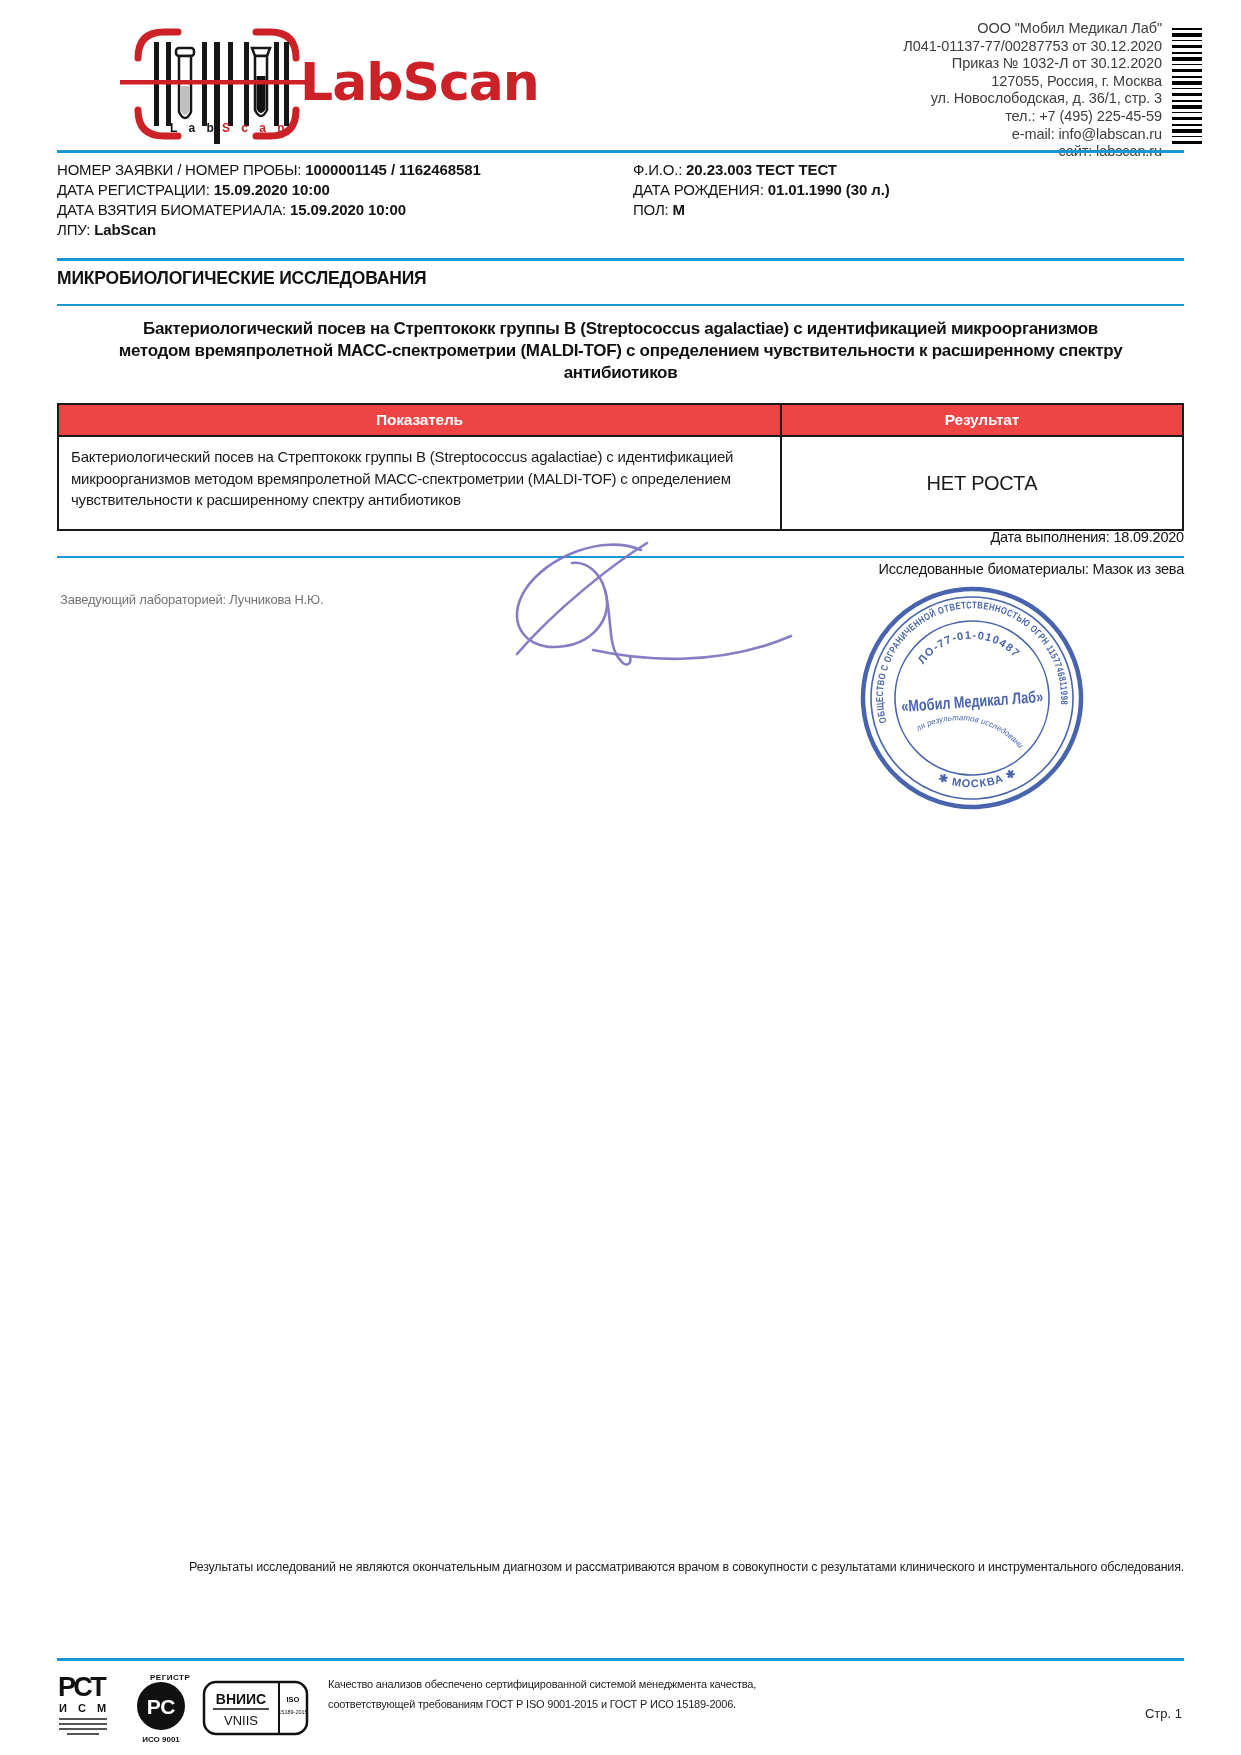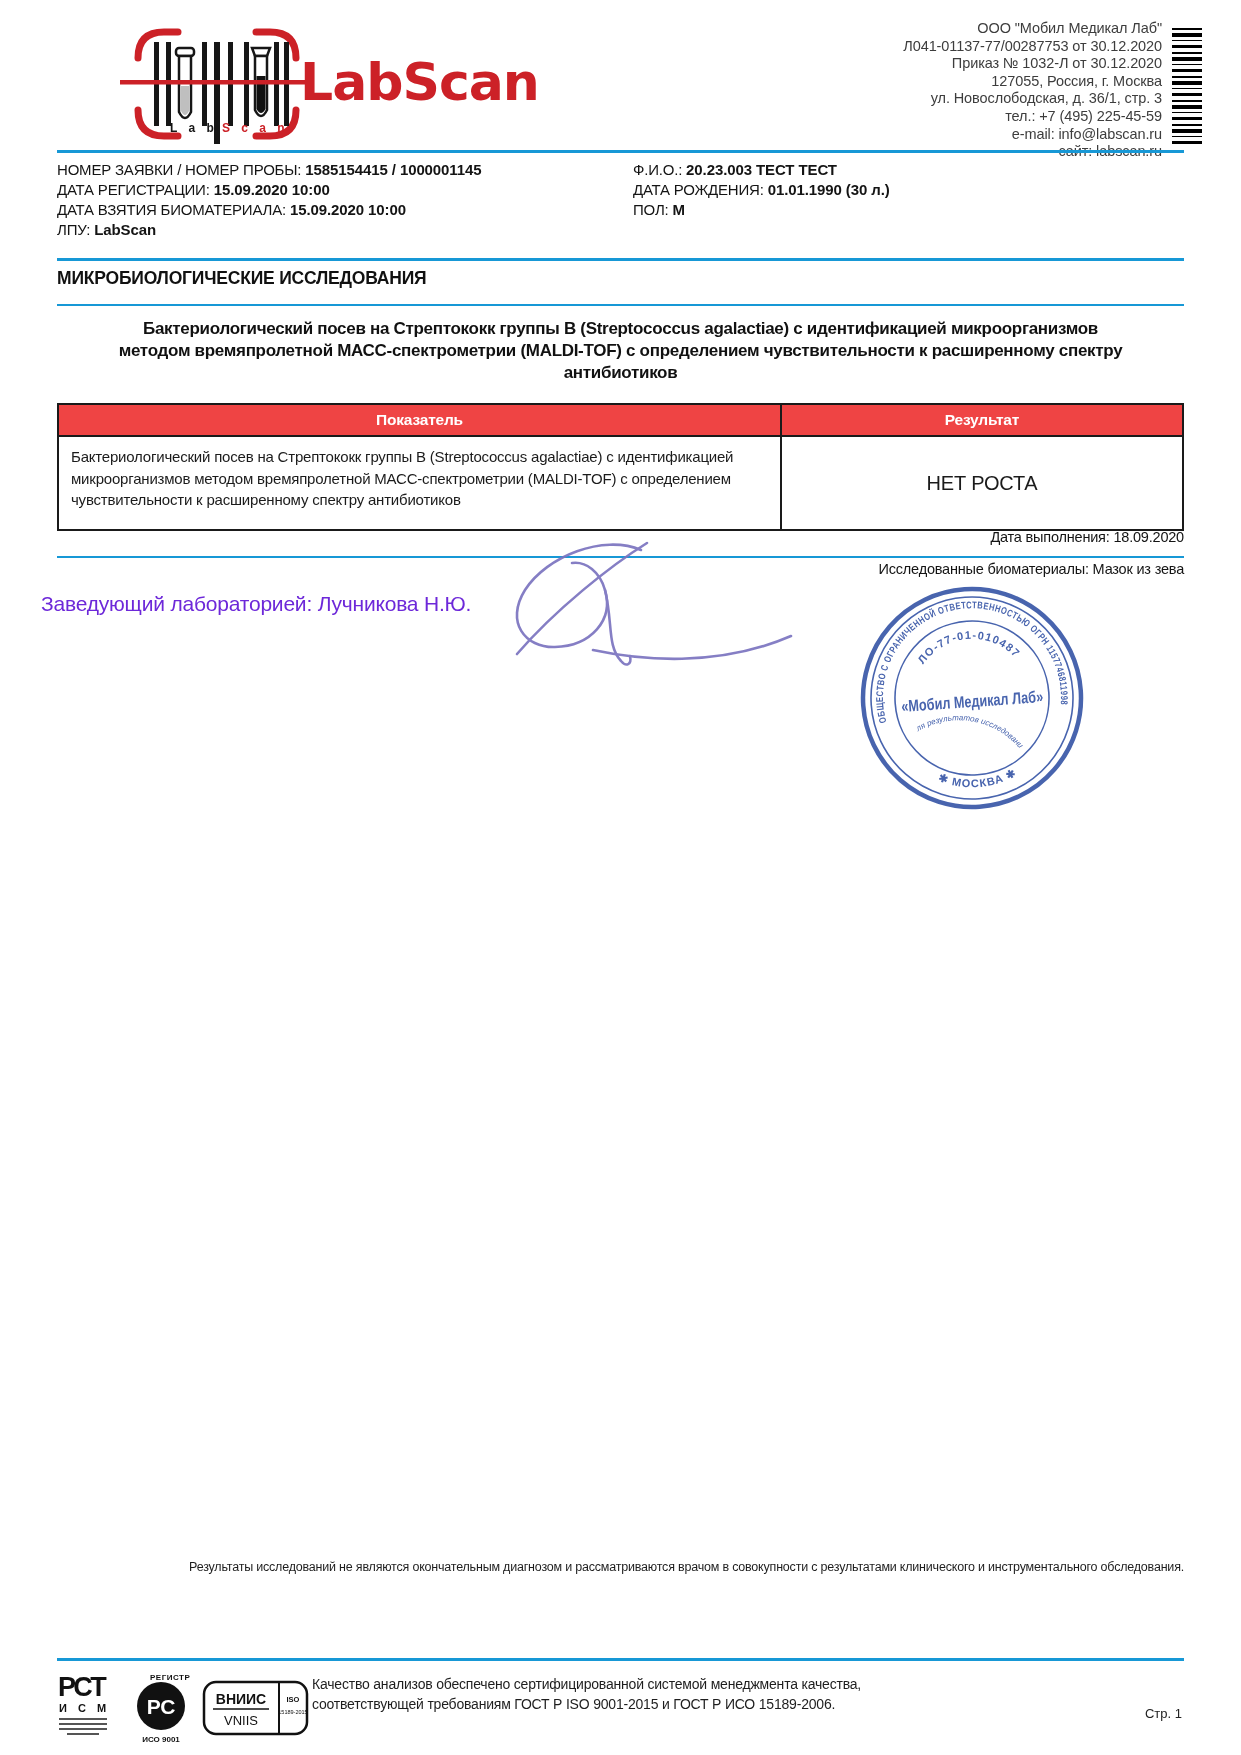--- a/index.html
+++ b/index.html
@@ -30,25 +30,25 @@
   .trow{display:flex;}
   .th{background:#ef4444;color:#fff;font-weight:bold;font-size:15.5px;height:30px;
       display:flex;align-items:center;justify-content:center;letter-spacing:-0.2px;}
   .c1{width:64.2%;box-sizing:border-box;}
   .c2{width:35.8%;box-sizing:border-box;border-left:2px solid #1a1a1a;}
   .tbody{border-top:2px solid #1a1a1a;}
   .cellind{padding:9px 12px;font-size:15px;line-height:21.5px;letter-spacing:-0.2px;min-height:92px;box-sizing:border-box;}
   .cellres{display:flex;align-items:center;justify-content:center;font-size:20px;letter-spacing:-0.2px;}
   .rightnote{position:absolute;left:57px;width:1127px;text-align:right;font-size:14.5px;
              letter-spacing:-0.2px;color:#141414;}
-  .headlab{position:absolute;left:41px;top:592px;font-size:21px;letter-spacing:-0.2px;color:#6d28d9;}
+  .headlab{position:absolute;left:60px;top:592px;font-size:13px;letter-spacing:-0.2px;color:#737373;}
   
   .disclaimer{position:absolute;left:57px;width:1127px;top:1560px;text-align:right;
               font-size:12.5px;letter-spacing:-0.2px;color:#1e1e1e;}
-  .quality{position:absolute;left:312px;top:1674px;font-size:14px;line-height:20px;
+  .quality{position:absolute;left:328px;top:1674px;font-size:11px;line-height:20px;
            letter-spacing:-0.2px;color:#1e1e1e;}
   .pageno{position:absolute;left:55px;width:1127px;top:1706px;text-align:right;
           font-size:13px;color:#222;}
   svg text{font-family:"Liberation Sans",sans-serif;}
 </style>
 </head>
 <body>
 
 <div class="page">
 
@@ -101,21 +101,21 @@
     <div>ул. Новослободская, д. 36/1, стр. 3</div>
     <div>тел.: +7 (495) 225-45-59</div>
     <div>e-mail: info@labscan.ru</div>
     <div>сайт: labscan.ru</div>
   </div>
   <div class="barcode"></div>
 
   <div class="bline" style="top:150px;height:3px;"></div>
 
   <div class="kv" style="left:57px;top:160px;">
-    <div><span>НОМЕР ЗАЯВКИ / НОМЕР ПРОБЫ: </span><b>1585154415 / 1000001145</b></div>
+    <div><span>НОМЕР ЗАЯВКИ / НОМЕР ПРОБЫ: </span><b>1000001145 / 1162468581</b></div>
     <div><span>ДАТА РЕГИСТРАЦИИ: </span><b>15.09.2020 10:00</b></div>
     <div><span>ДАТА ВЗЯТИЯ БИОМАТЕРИАЛА: </span><b>15.09.2020 10:00</b></div>
     <div><span>ЛПУ: </span><b>LabScan</b></div>
   </div>
   <div class="kv" style="left:633px;top:160px;">
     <div><span>Ф.И.О.: </span><b>20.23.003 ТЕСТ ТЕСТ</b></div>
     <div><span>ДАТА РОЖДЕНИЯ: </span><b>01.01.1990 (30 л.)</b></div>
     <div><span>ПОЛ: </span><b>М</b></div>
   </div>
 

